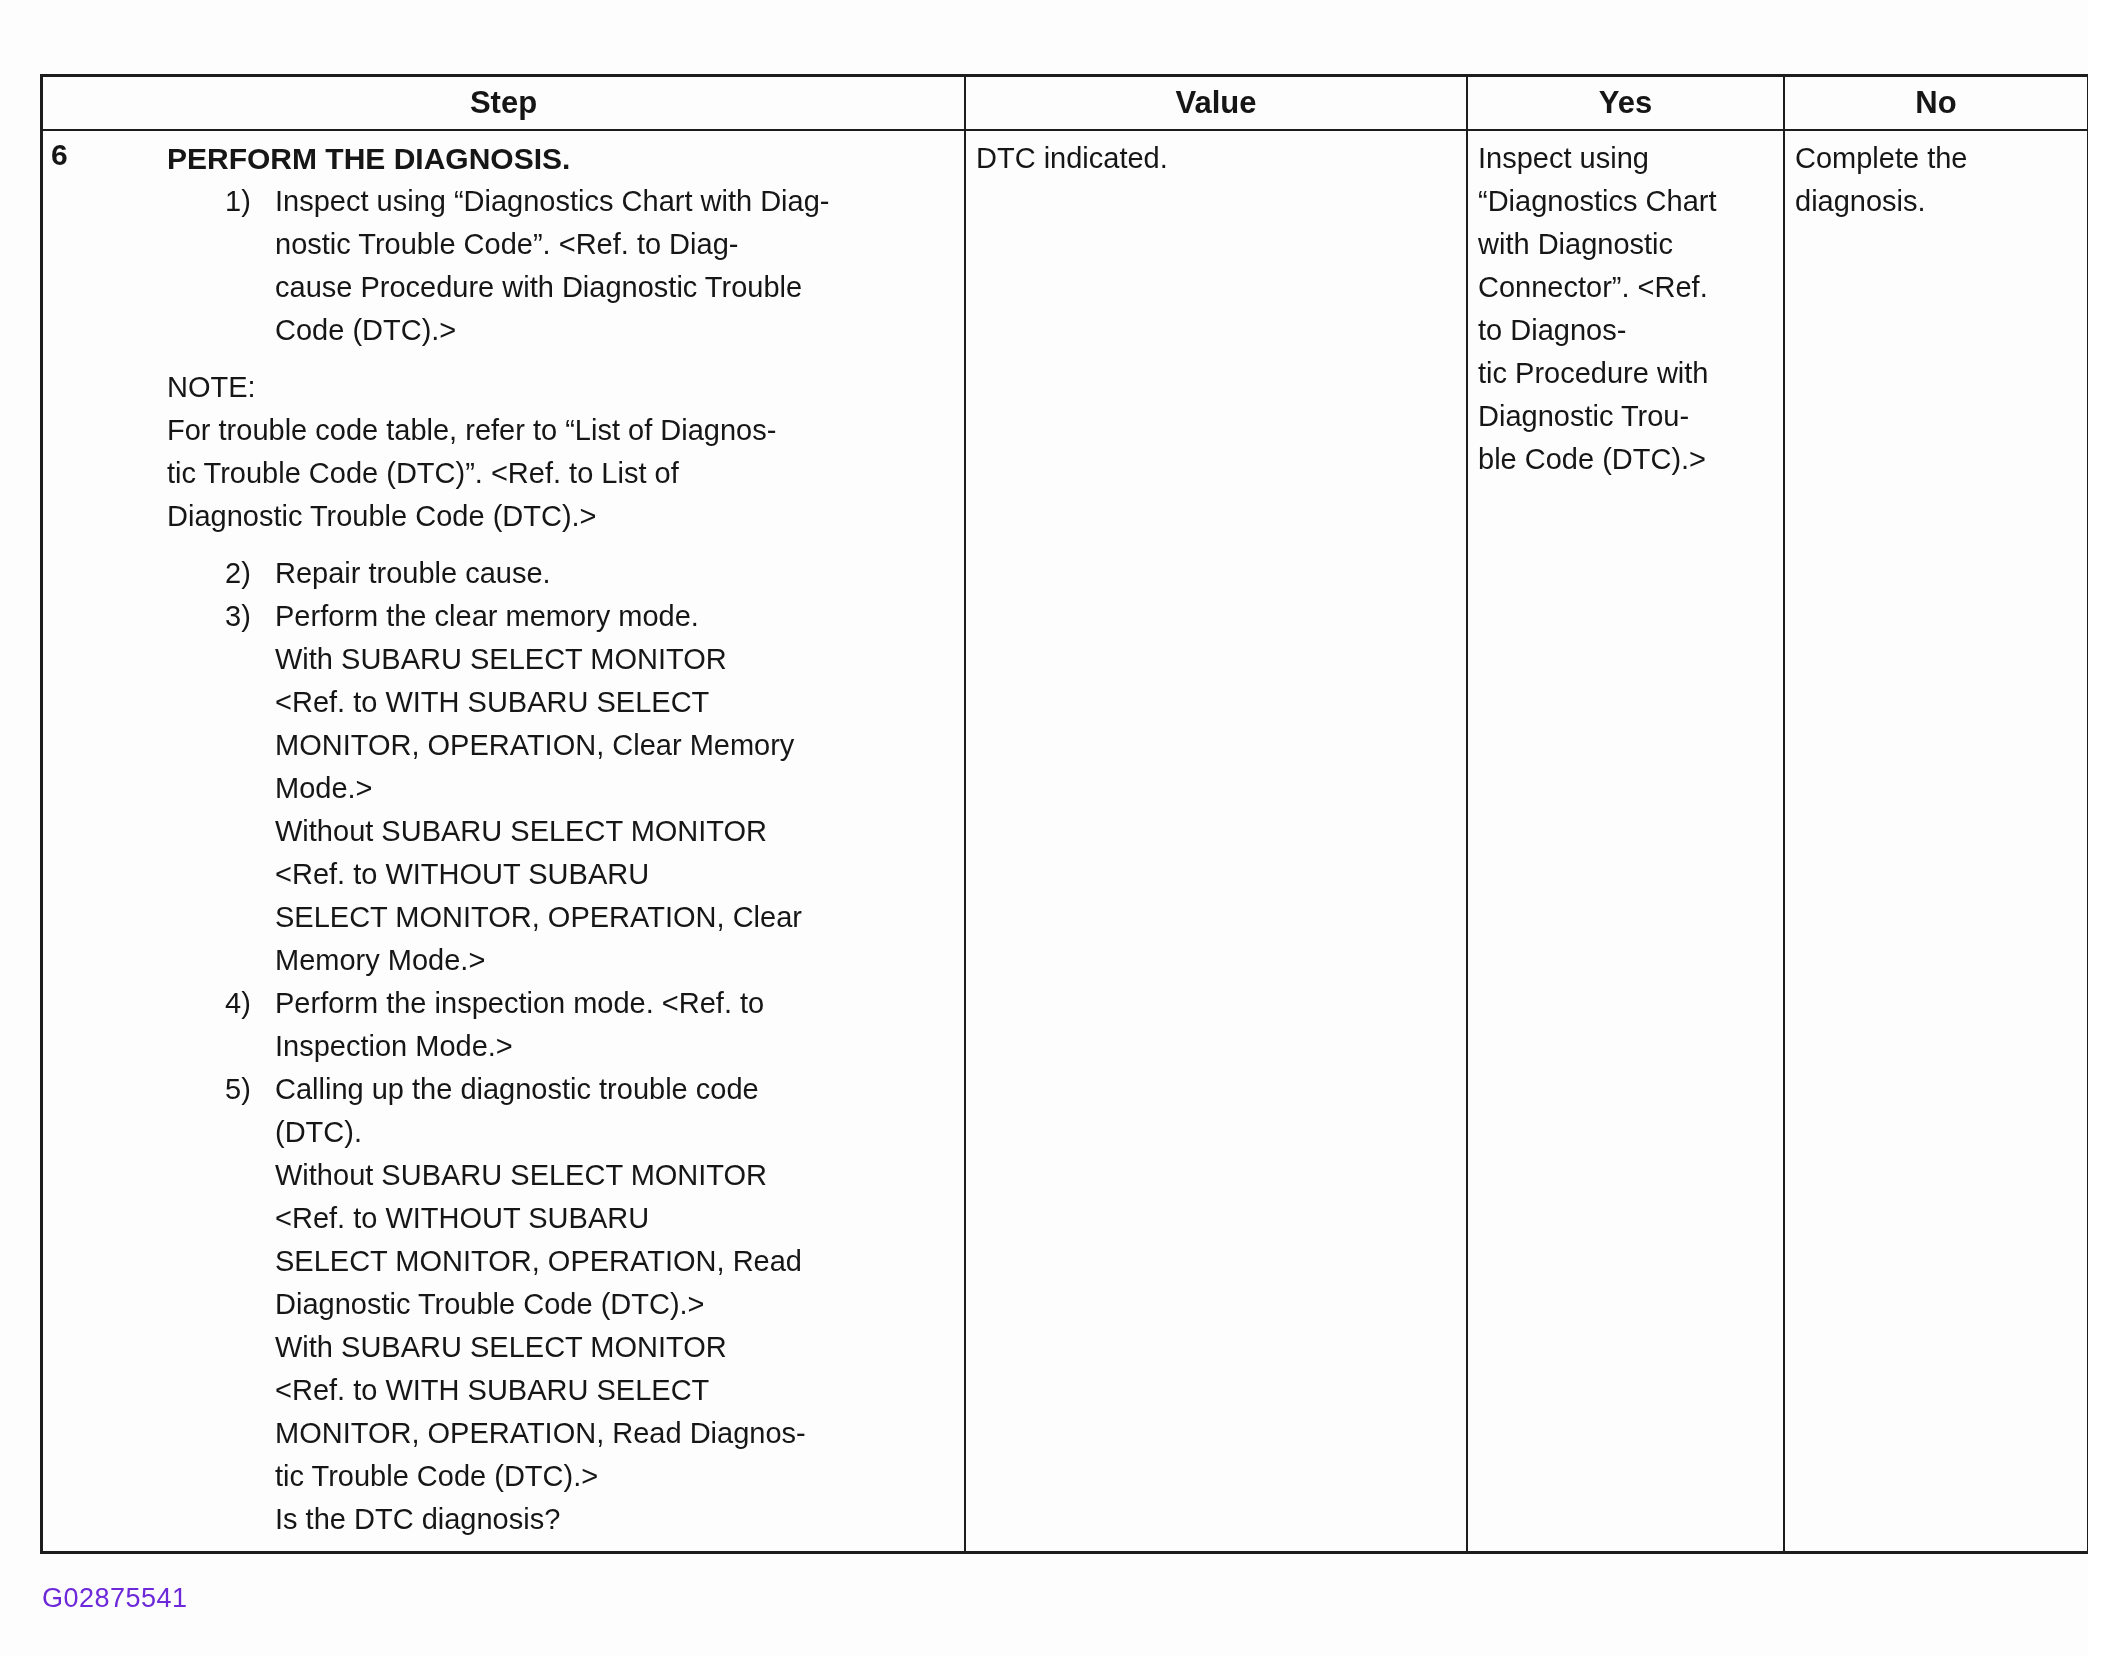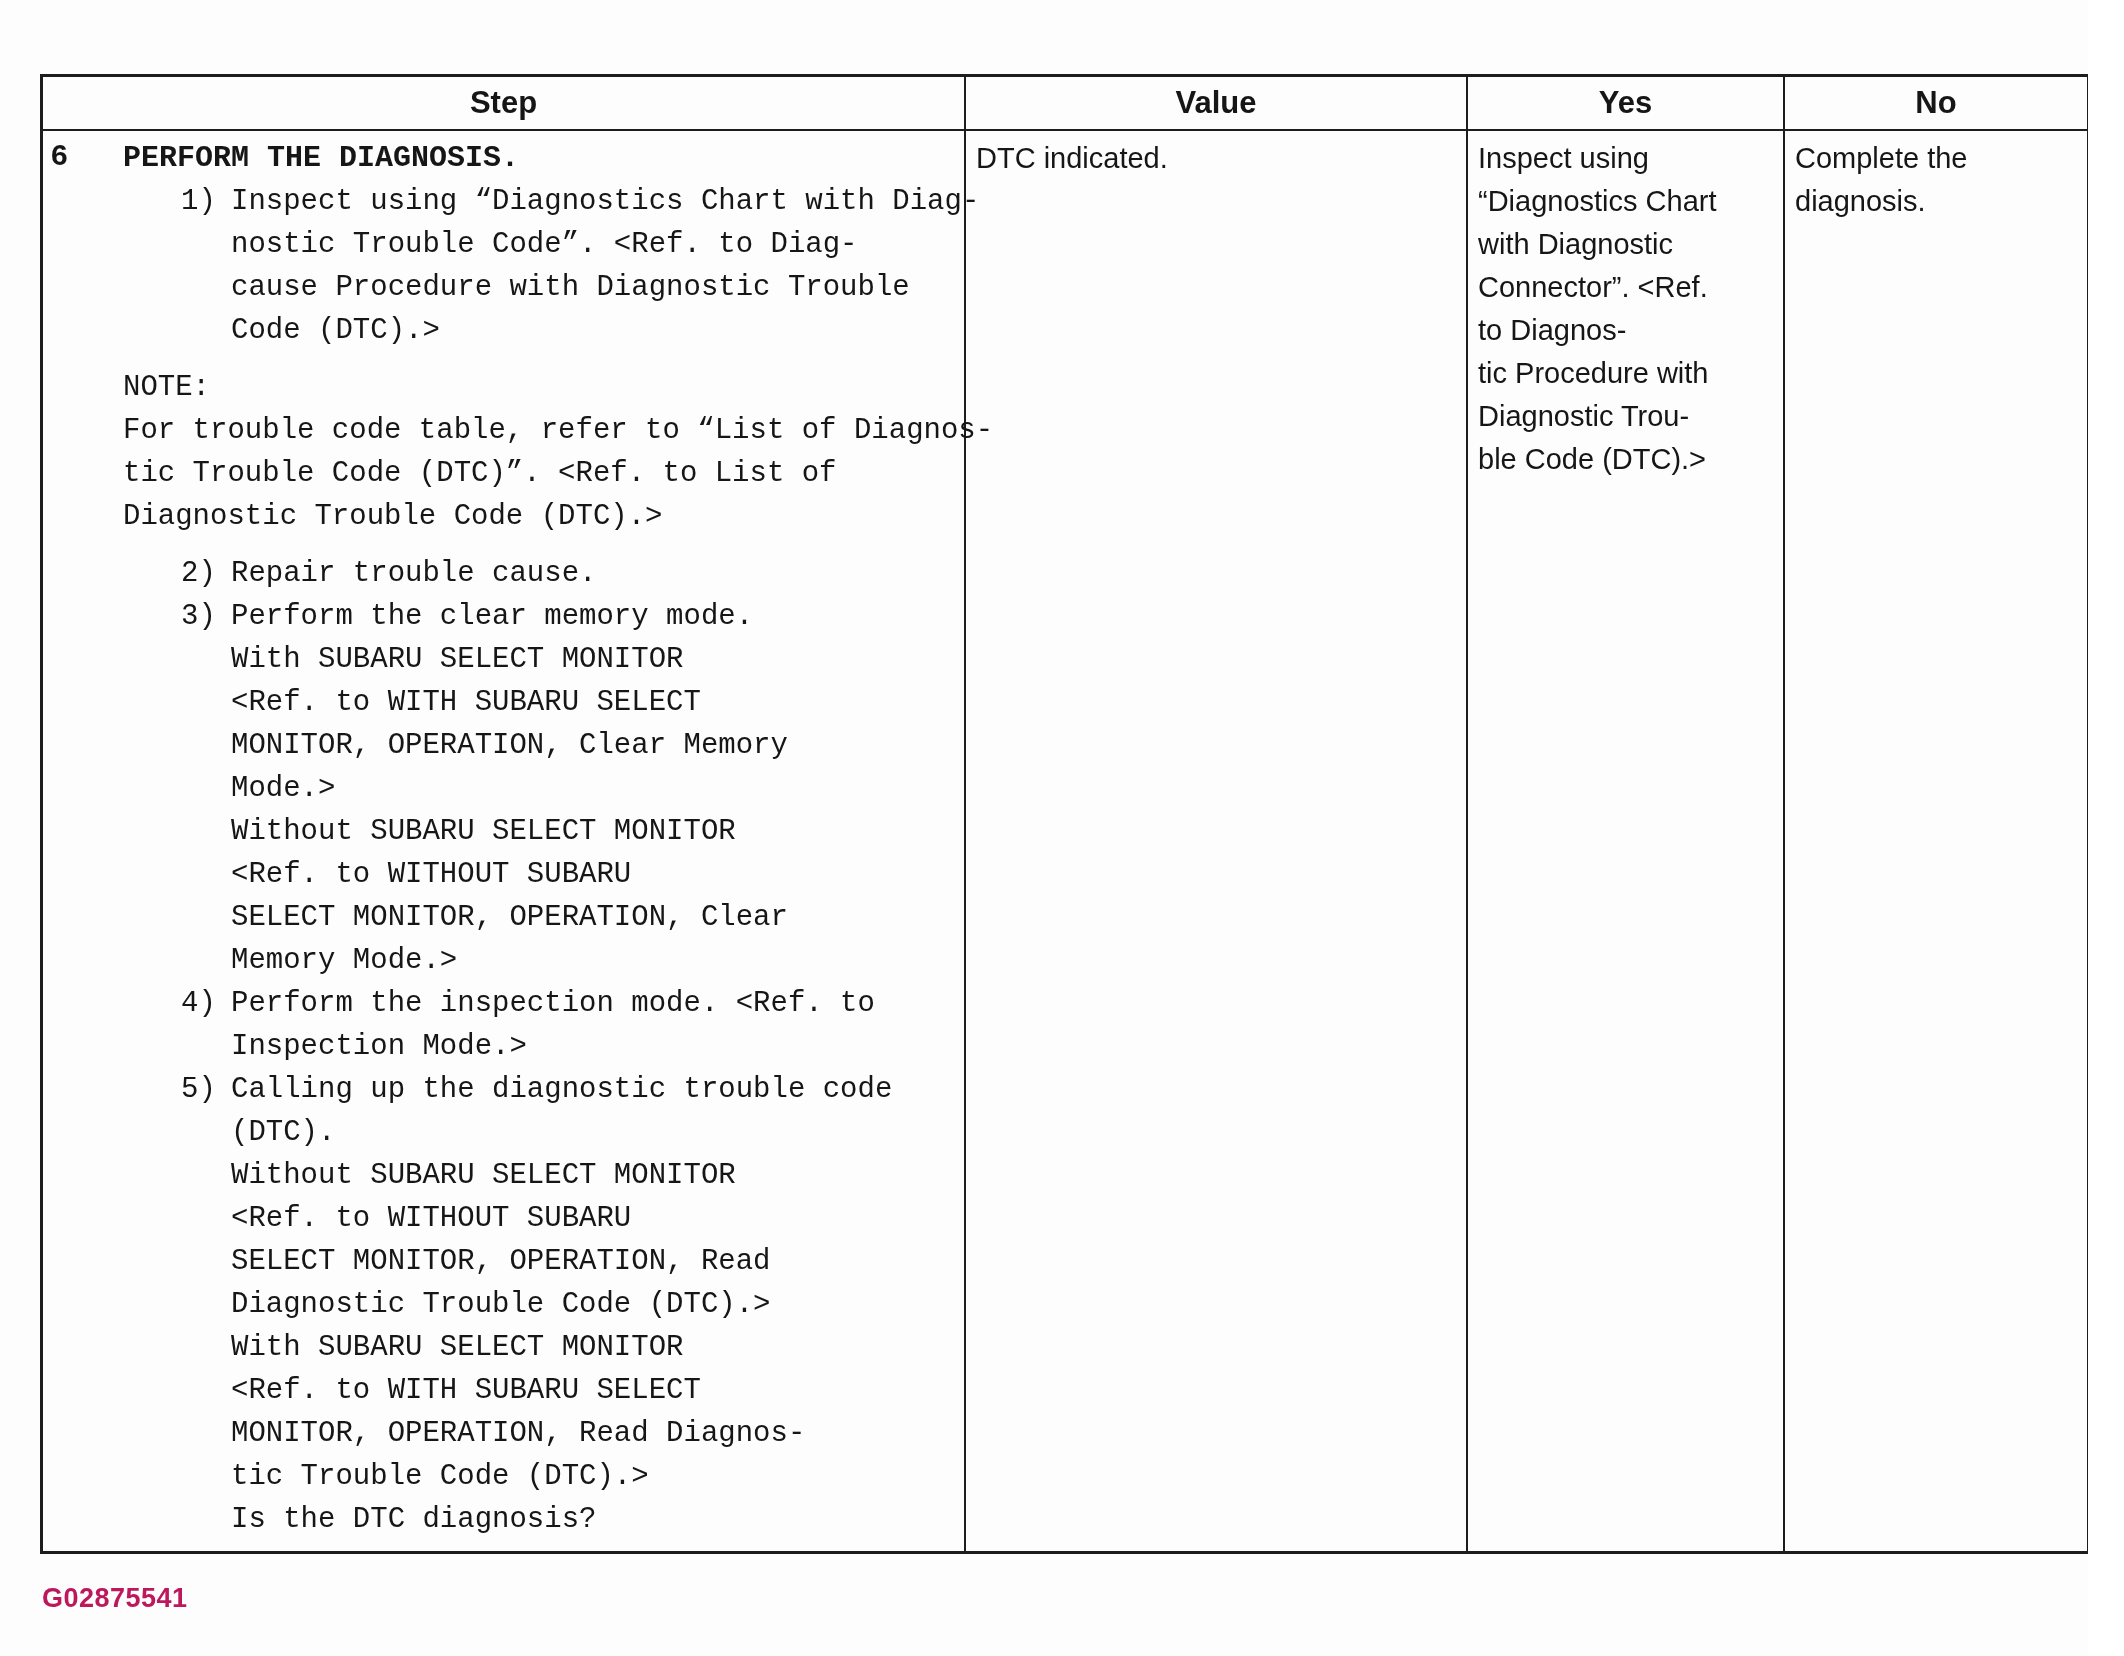--- a/index.html
+++ b/index.html
@@ -48,35 +48,34 @@
   }
   .cell.bordered { border-right: 2px solid #1d1d1d; }
   .step-cell { position: relative; padding-left: 8px; }
   .step-number {
     position: absolute;
     top: 2px; left: 8px;
     font-weight: bold;
     font-size: 30px;
     line-height: 43px;
   }
-  .step-content { margin-left: 72px; font-family: Liberation Mono, monospace; }
+  .step-content { margin-left: 116px; }
   .line { white-space: nowrap; }
   .line.title { font-weight: bold; font-size: 30px; }
   .line.gap { margin-top: 14px; }
   .line.item { padding-left: 58px; }
   .line.item .marker { display: inline-block; width: 50px; }
   .line.cont { padding-left: 108px; }
   .value-cell .line, .yes-cell .line, .no-cell .line { white-space: nowrap; }
   .figure-id {
     position: absolute;
     left: 42px; top: 1583px;
     font-size: 27px;
     letter-spacing: 0.5px;
-    color: #be185d;
-    font-weight: bold;
+    color: #6d28d9;
   }
 </style>
 </head>
 <body>
 
 <div class="page">
 
   <div class="doc-table">
 
     <div class="header-row">

